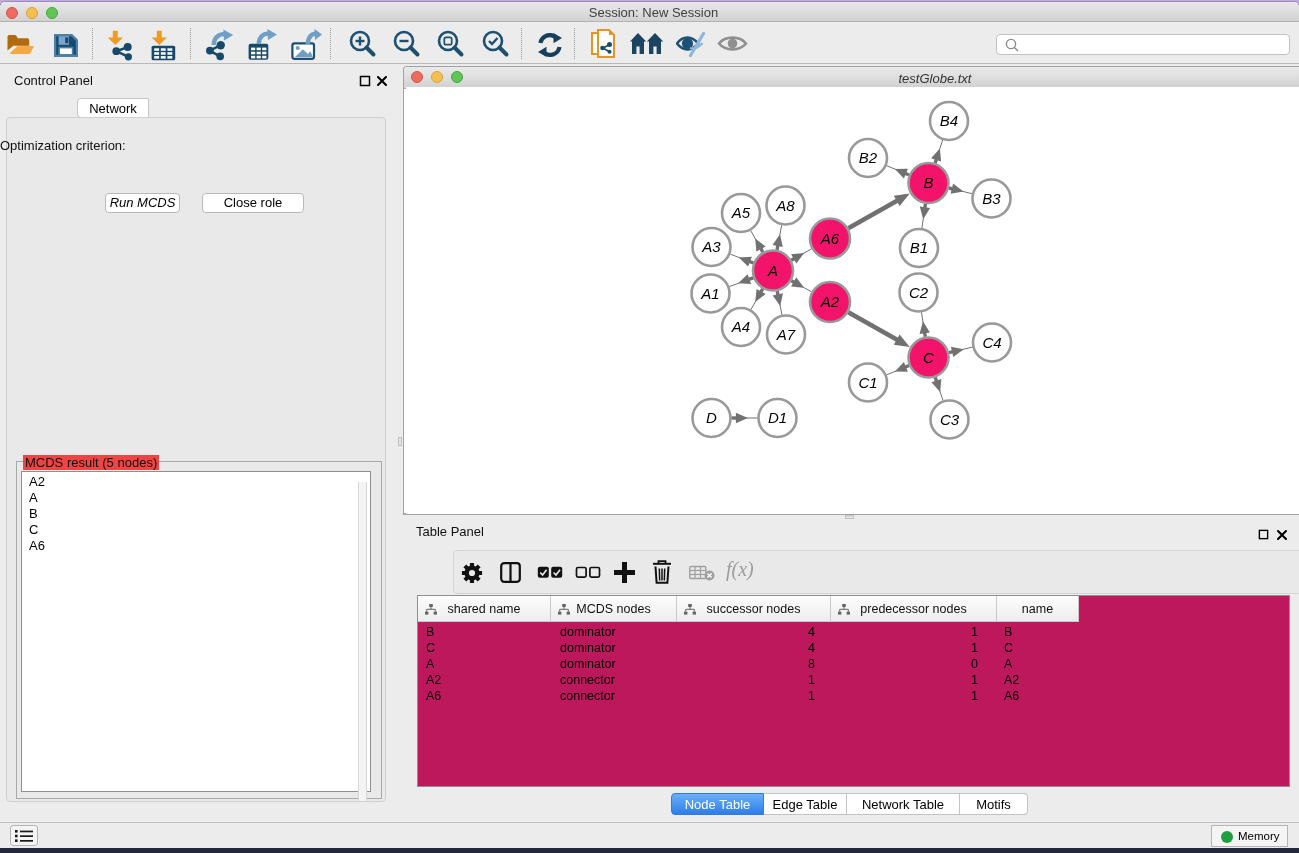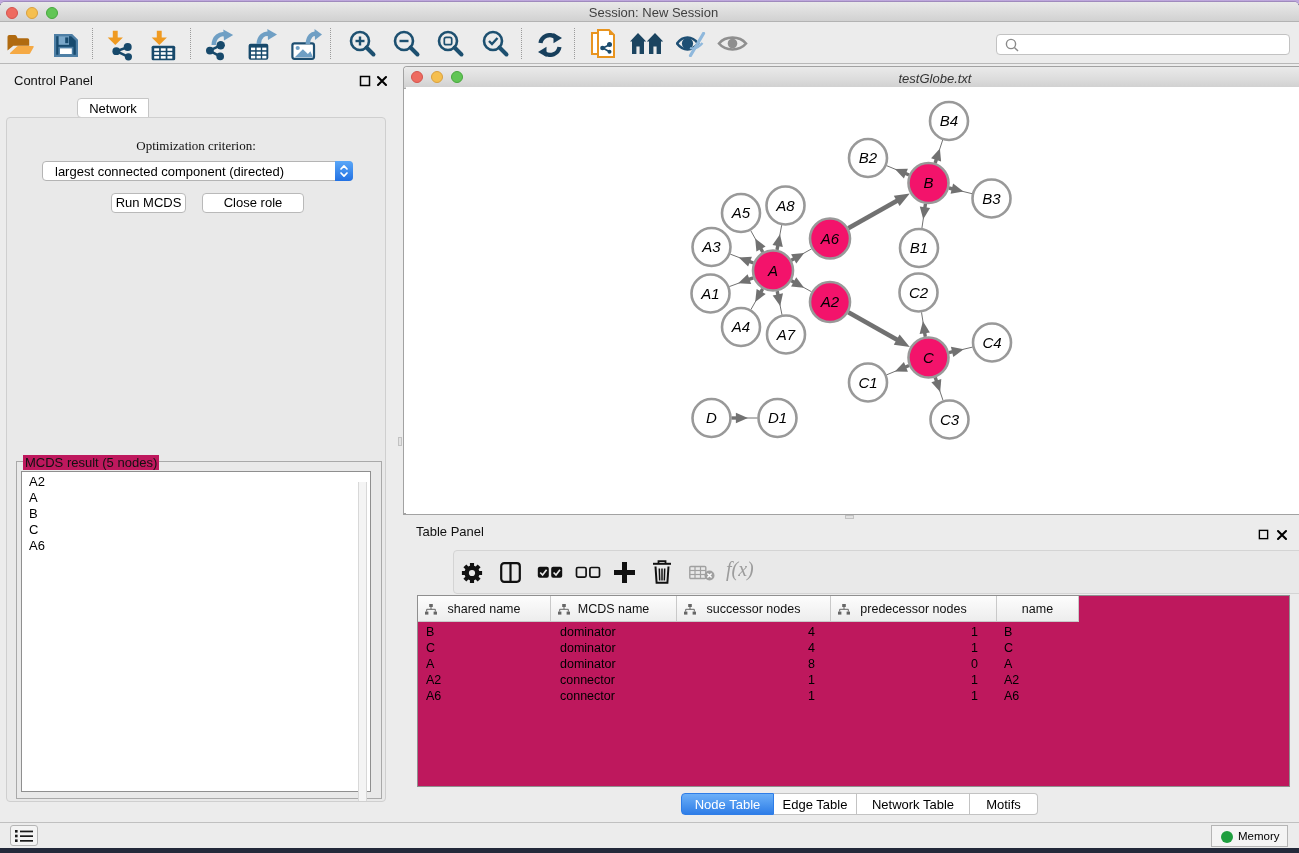--- a/index.html
+++ b/index.html
@@ -32,32 +32,32 @@
 .tabs13 { position:absolute; top:34px; height:20px; display:flex;flex-direction:column; }
 .tab { height:20px; font-size:13px; color:#000; background:#fff;
   border:1px solid #c6c6c6; border-left:none; text-align:center;
   line-height:19px; }
 .tab.first { border-left:1px solid #c6c6c6; border-radius:4px 0 0 4px; }
 .tab.last { border-radius:0 4px 4px 0; }
 .tab.sel { background:linear-gradient(180deg,#6cb0f8,#2e7de7);
   border-color:#2e7de7; color:#fff; }
 #cp-box { position:absolute; left:6px; top:53px; width:380px; height:685px;
   background:#e9e9e9; border:1px solid #cfcfcf; border-radius:4px; }
-#opt-label { position:absolute; left:0; top:74px; width:392px; text-align:center;
-  font-size:13px; color:#111;font-family:Liberation Serif, serif; }
+#opt-label { position:absolute; left:0; top:74px; width:392px; 
+  font-size:13px; color:#111; }
 #dropdown { position:absolute; left:42px; top:97px; width:311px; height:20px;
   background:#fff; border:1px solid #b4b4b4; border-radius:4px; font-size:13px; }
 #dropdown .dtext { position:absolute; left:12px; top:2px; color:#000; }
 #dropdown .spin { position:absolute; right:-1px; top:-1px; width:18px; height:20px;
   background:linear-gradient(180deg,#5aa7f8,#2271e3); border-radius:0 4px 4px 0; }
 .btn13 { position:absolute; height:20px; background:#fff; border:1px solid #b9b9b9;
   border-radius:4px; font-size:13px; color:#000; text-align:center; line-height:18px; }
 #fieldset { position:absolute; left:16px; top:397px; width:366px; height:338px;
   border:1px solid #a9a9a9; }
-#fs-legend { position:absolute; left:6px; top:-7px; background:#be185d;
+#fs-legend { position:absolute; left:6px; top:-7px; background:#ef4444;
   font-size:13px; color:#111; padding:0 2px; }
 #listbox { position:absolute; left:4px; top:9px; width:350px; height:321px;
   background:#fff; border:1px solid #8f8f8f; font-size:13px; line-height:16px;
   padding:2px 0 0 7px; color:#000; }
 #listscroll { position:absolute; right:3px; top:10px; width:9px; height:319px;
   background:#f4f4f4; border-left:1px solid #d8d8d8; border-right:1px solid #d8d8d8; }
 
 #netwin { position:absolute; left:403px; top:2px; width:1064px; height:449px;
   background:#fff; border:1px solid #a2a2a2; border-radius:4px 4px 0 0;
   border-bottom:2px solid #a2a2a2;font-style:italic; }
@@ -80,21 +80,21 @@
 .th { position:absolute; top:0; height:26px; border-right:1px solid #c9c9c9;
   font-size:12.5px; color:#111; }
 .th .lbl { position:absolute; width:100%; text-align:center; top:6px; }
 .td { position:absolute; font-size:12.5px; color:#000; }
 .btabs { position:absolute; top:729px; height:22px; display:flex; left:671px; }
 .btab { height:22px; font-size:13px; background:#fff; border:1px solid #c3c3c3;
   border-left:none; line-height:21px; text-align:center; color:#000; }
 .btab.first { border-left:1px solid #c3c3c3; border-radius:4px 0 0 4px; }
 .btab.last { border-radius:0 4px 4px 0; }
 .btab.sel { background:linear-gradient(180deg,#6cb0f8,#2e7de7);
-  border-color:#2e7de7; color:#fff;margin-left:10px; }
+  border-color:#2e7de7; color:#fff; }
 
 #statusbar { position:absolute; top:820px; left:0; width:1299px; height:26px;
   background:#ececec; border-top:1px solid #c0c0c0; }
 #sb-left { position:absolute; left:10px; top:2px; width:28px; height:21px;
   background:#f4f4f4; border:1px solid #b5b5b5; border-radius:3px; }
 #sb-mem { position:absolute; right:11px; top:2px; width:77px; height:22px;
   background:#f4f4f4; border:1px solid #b5b5b5; font-size:11.5px; color:#000; }
 #sb-mem .dot { position:absolute; left:9px; top:5px; width:12px; height:12px;
   border-radius:50%; background:#1e9e3e; }
 #sb-mem .txt { position:absolute; left:26px; top:4px; }
@@ -256,30 +256,21 @@
         <path d="M2 2 L10 10 M10 2 L2 10" stroke="#000" stroke-width="2.1" stroke-linecap="round"></path>
       </svg>
     <div class="tabs13" style="left:77px">
       <div class="tab first" style="width:72px">Network</div>
         <div class="tab" style="width:55px">Style</div>
         <div class="tab" style="width:60px">Select</div>
         <div class="tab sel last" style="width:58px">MCDS</div>
     </div>
     <div id="cp-box"></div>
     <div id="opt-label">Optimization criterion:</div>
-    <div id="dropdown">
-      <div class="dtext">largest connected component (directed)</div>
-      <div class="spin">
-        <svg width="18" height="20" viewBox="0 0 18 20">
-          <path d="M6 8 L9 4.8 L12 8" fill="none" stroke="#fff" stroke-width="1.7" stroke-linecap="round" stroke-linejoin="round"></path>
-          <path d="M6 12 L9 15.2 L12 12" fill="none" stroke="#fff" stroke-width="1.7" stroke-linecap="round" stroke-linejoin="round"></path>
-        </svg>
-      </div>
-    </div>
-    <div class="btn13" style="left:111px; top:129px; width:75px;">Run MCDS</div>
+    <div class="btn13" style="left:105px; top:129px; width:75px;font-style:italic;">Run MCDS</div>
     <div class="btn13" style="left:202px; top:129px; width:102px;">Close role</div>
     <div id="fieldset">
       <div id="fs-legend">MCDS result (5 nodes)</div>
       <div id="listbox">A2<br>A<br>B<br>C<br>A6
         <div id="listscroll"></div>
       </div>
     </div>
     <div id="netwin">
       <div id="nw-titlebar">
         <div class="tl r" style="left:7px;top:4px"></div>
@@ -450,21 +441,21 @@
 </svg>
 <div class="abs" style="left:272px;top:7px;font-family:'Liberation Serif',serif;font-style:italic;font-size:20px;color:#9c9c9c;">f(x)</div>
 
     </div>
     <div id="tp-table">
       <div class="thead" style="width:661px;"></div>
 <div class="th" style="left:0;width:133px;">
           <span class="lbl">shared name</span>
         </div>
 <div class="th" style="left:133px;width:126px;">
-          <span class="lbl">MCDS name</span>
+          <span class="lbl">MCDS nodes</span>
         </div>
 <div class="th" style="left:259px;width:154px;">
           <span class="lbl">successor nodes</span>
         </div>
 <div class="th" style="left:413px;width:166px;">
           <span class="lbl">predecessor nodes</span>
         </div>
 <div class="th" style="left:579px;width:82px;">
           <span class="lbl">name</span>
         </div>

